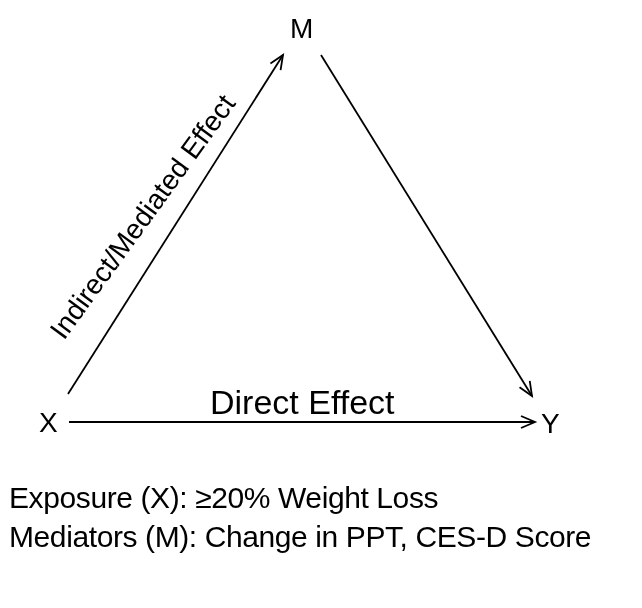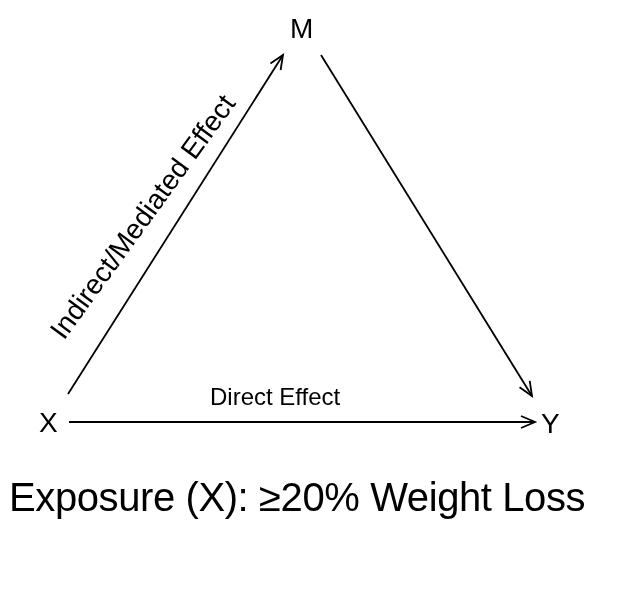--- a/index.html
+++ b/index.html
@@ -29,38 +29,38 @@
     line-height: 1;
     white-space: nowrap;
   }
   .node-m { left: 290px; top: 15px; }
   .node-x { left: 39px;  top: 409px; }
   .node-y { left: 541px; top: 410px; }
   .edge-label-direct {
     position: absolute;
     left: 210px;
     top: 385px;
-    font-size: 24px;
+    font-size: 34px;
     line-height: 1;
     white-space: nowrap;
   }
   .edge-label-indirect {
     position: absolute;
     left: 143px;
     top: 217px;
     font-size: 28px;
     line-height: 1;
     white-space: nowrap;
     transform: translate(-50%, -50%) rotate(-54deg);
   }
   .legend {
     position: absolute;
     left: 9px;
     top: 478px;
-    font-size: 40px;
+    font-size: 30px;
     line-height: 39px;
     letter-spacing: -0.4px;
     white-space: nowrap;
   }
 </style>
 </head>
 <body>
 
 <div class="stage">
 
@@ -80,15 +80,16 @@
   <div class="node-label node-x">X</div>
 
   <div class="node-label node-y">Y</div>
 
   <div class="edge-label-indirect">Indirect/Mediated Effect</div>
 
   <div class="edge-label-direct">Direct Effect</div>
 
   <div class="legend">
     <div>Exposure (X): ≥20% Weight Loss</div>
+    <div>Mediators (M): Change in PPT, CES-D Score</div>
   </div>
 
 </div>
 
 </body></html>

